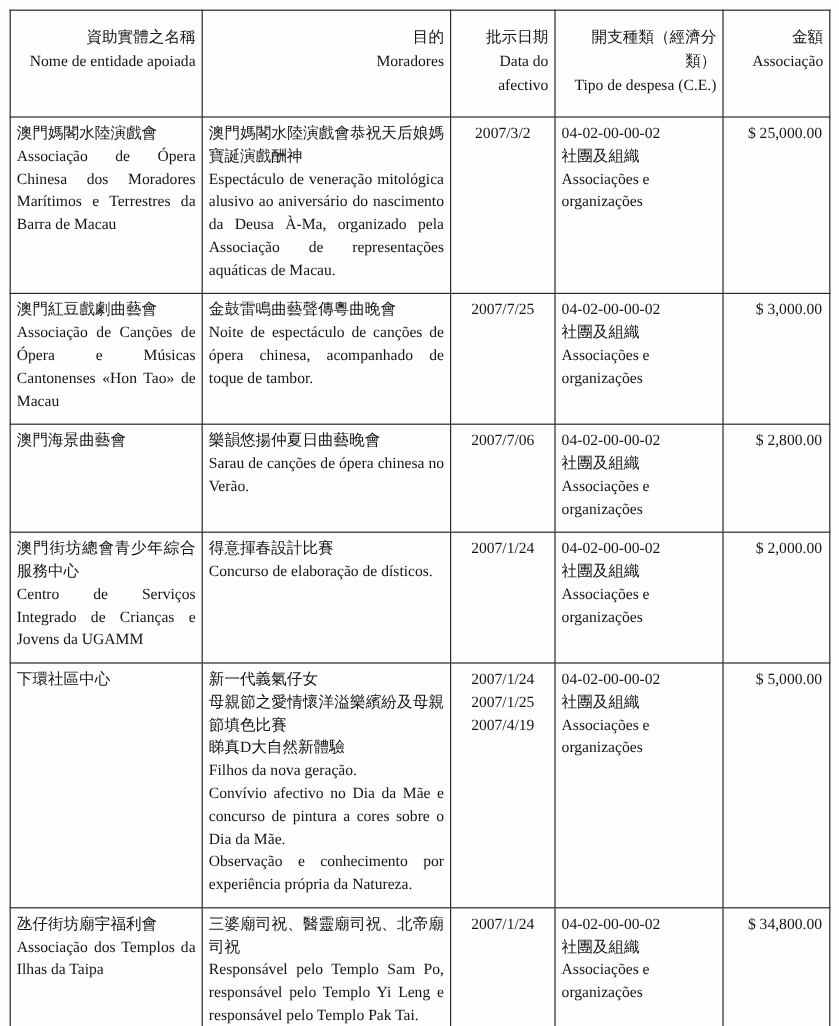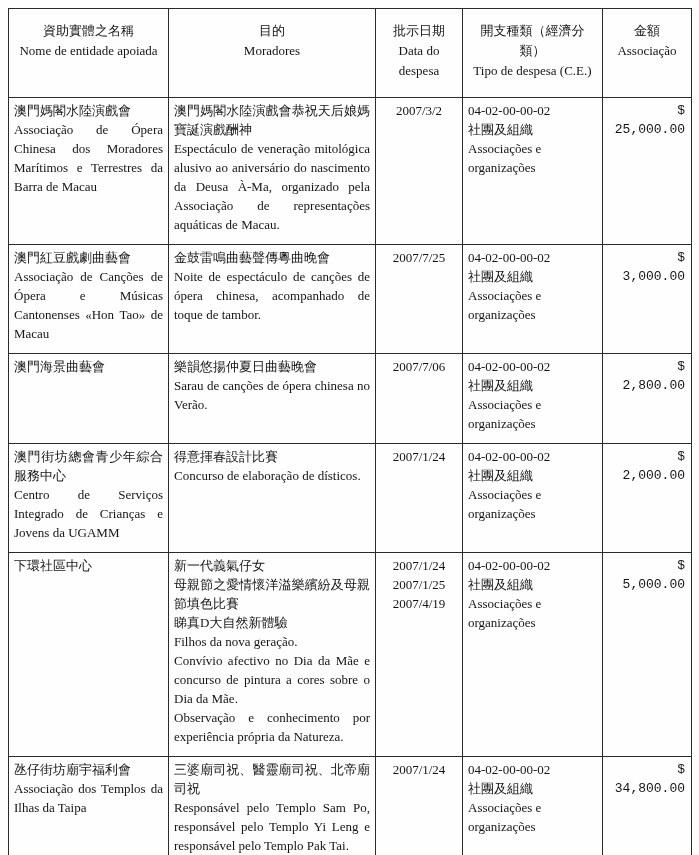--- a/index.html
+++ b/index.html
@@ -29,21 +29,21 @@
   col.c-amount  { width: 89px;  }
 
   th, td {
     border: 1px solid #2a2a2a;
     vertical-align: top;
     padding: 3px 5px 10px 5px;
     box-sizing: border-box;
   }
   th {
     font-weight: normal;
-    text-align: center;
+    text-align: right;
     padding-top: 12px;
     padding-bottom: 16px;
     line-height: 20px;
     height: 78px;
   }
   td {
     line-height: 19px;
   }
   td .line {
     text-align: justify;
@@ -53,21 +53,20 @@
   }
   td.date-cell .line {
     text-align: center;
   }
   td.amount-cell {
     text-align: right;
     padding-right: 6px;
   }
   td.amount-cell .line {
     text-align: right;
-    font-family: Liberation Mono, monospace;
   }
   td.expense-cell .line {
     text-align: left;
   }
 </style>
 </head>
 <body>
 
 <div class="page">
   <table class="subsidy-table">
@@ -84,21 +83,21 @@
           <div>資助實體之名稱</div>
           <div>Nome de entidade apoiada</div>
         </th>
         <th>
           <div>目的</div>
           <div>Moradores</div>
         </th>
         <th>
           <div>批示日期</div>
           <div>Data do</div>
-          <div>despesa</div>
+          <div>afectivo</div>
         </th>
         <th>
           <div>開支種類（經濟分類）</div>
           <div>Tipo de despesa (C.E.)</div>
         </th>
         <th>
           <div>金額</div>
           <div>Associação</div>
         </th>
       </tr>

